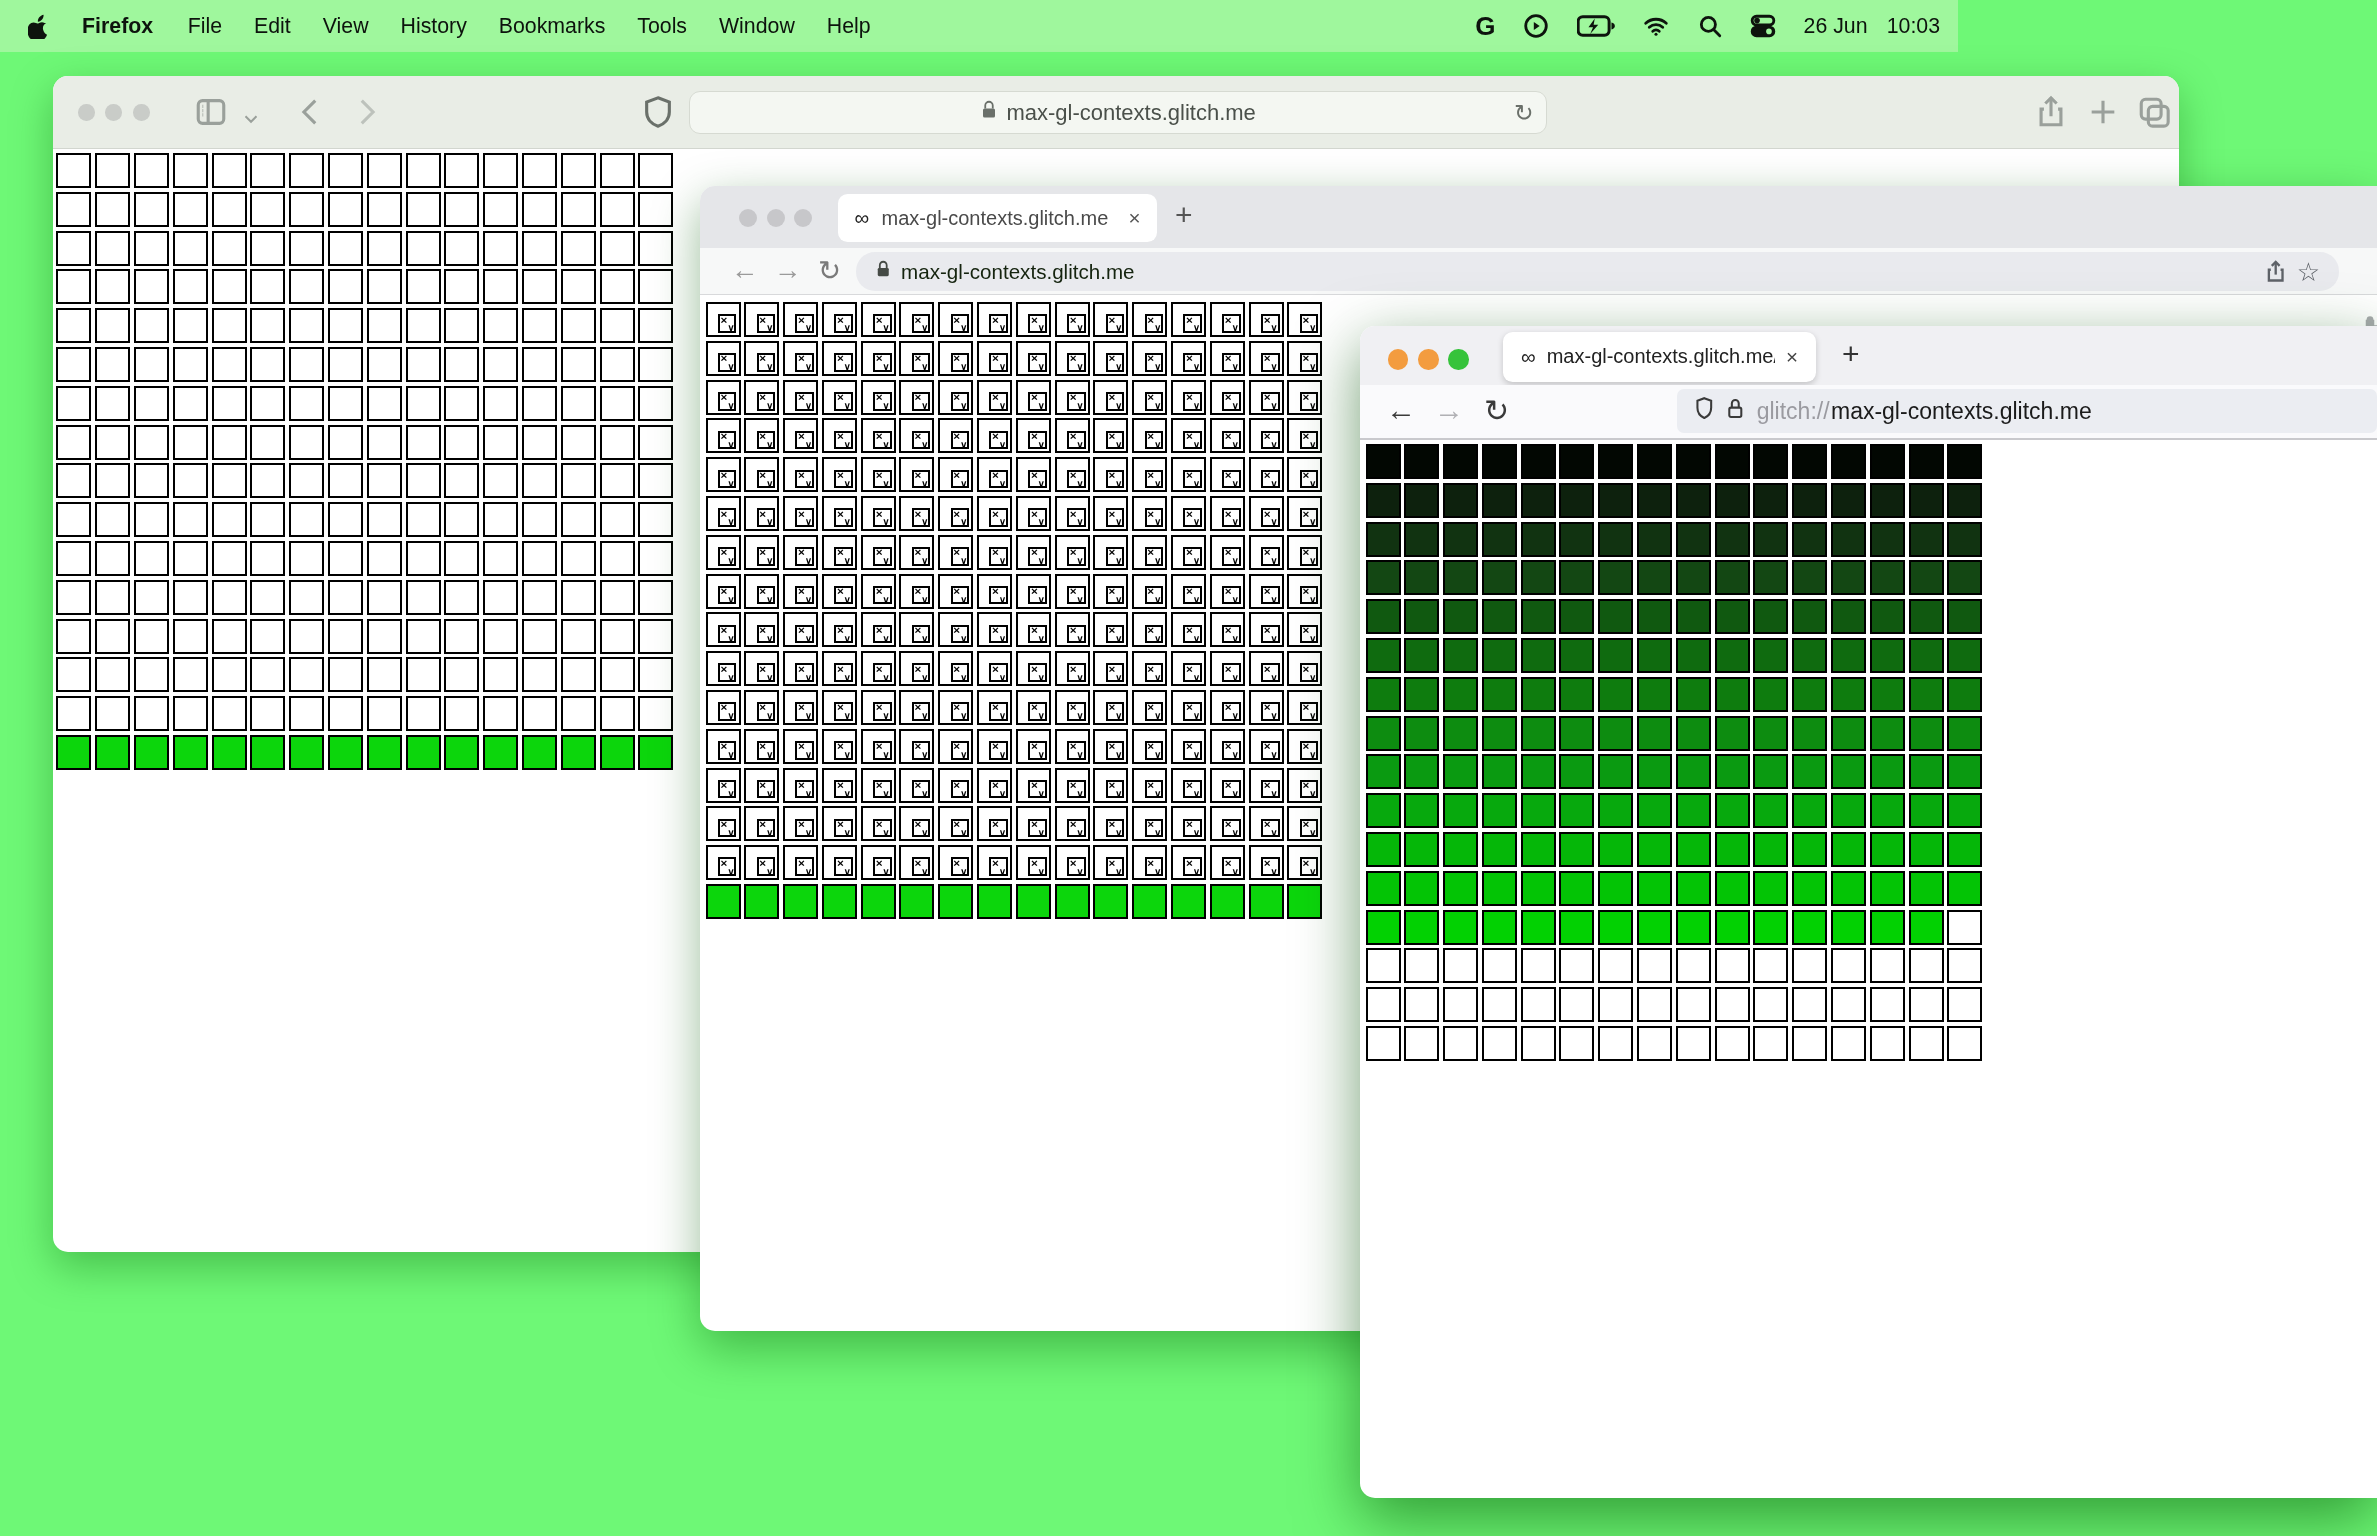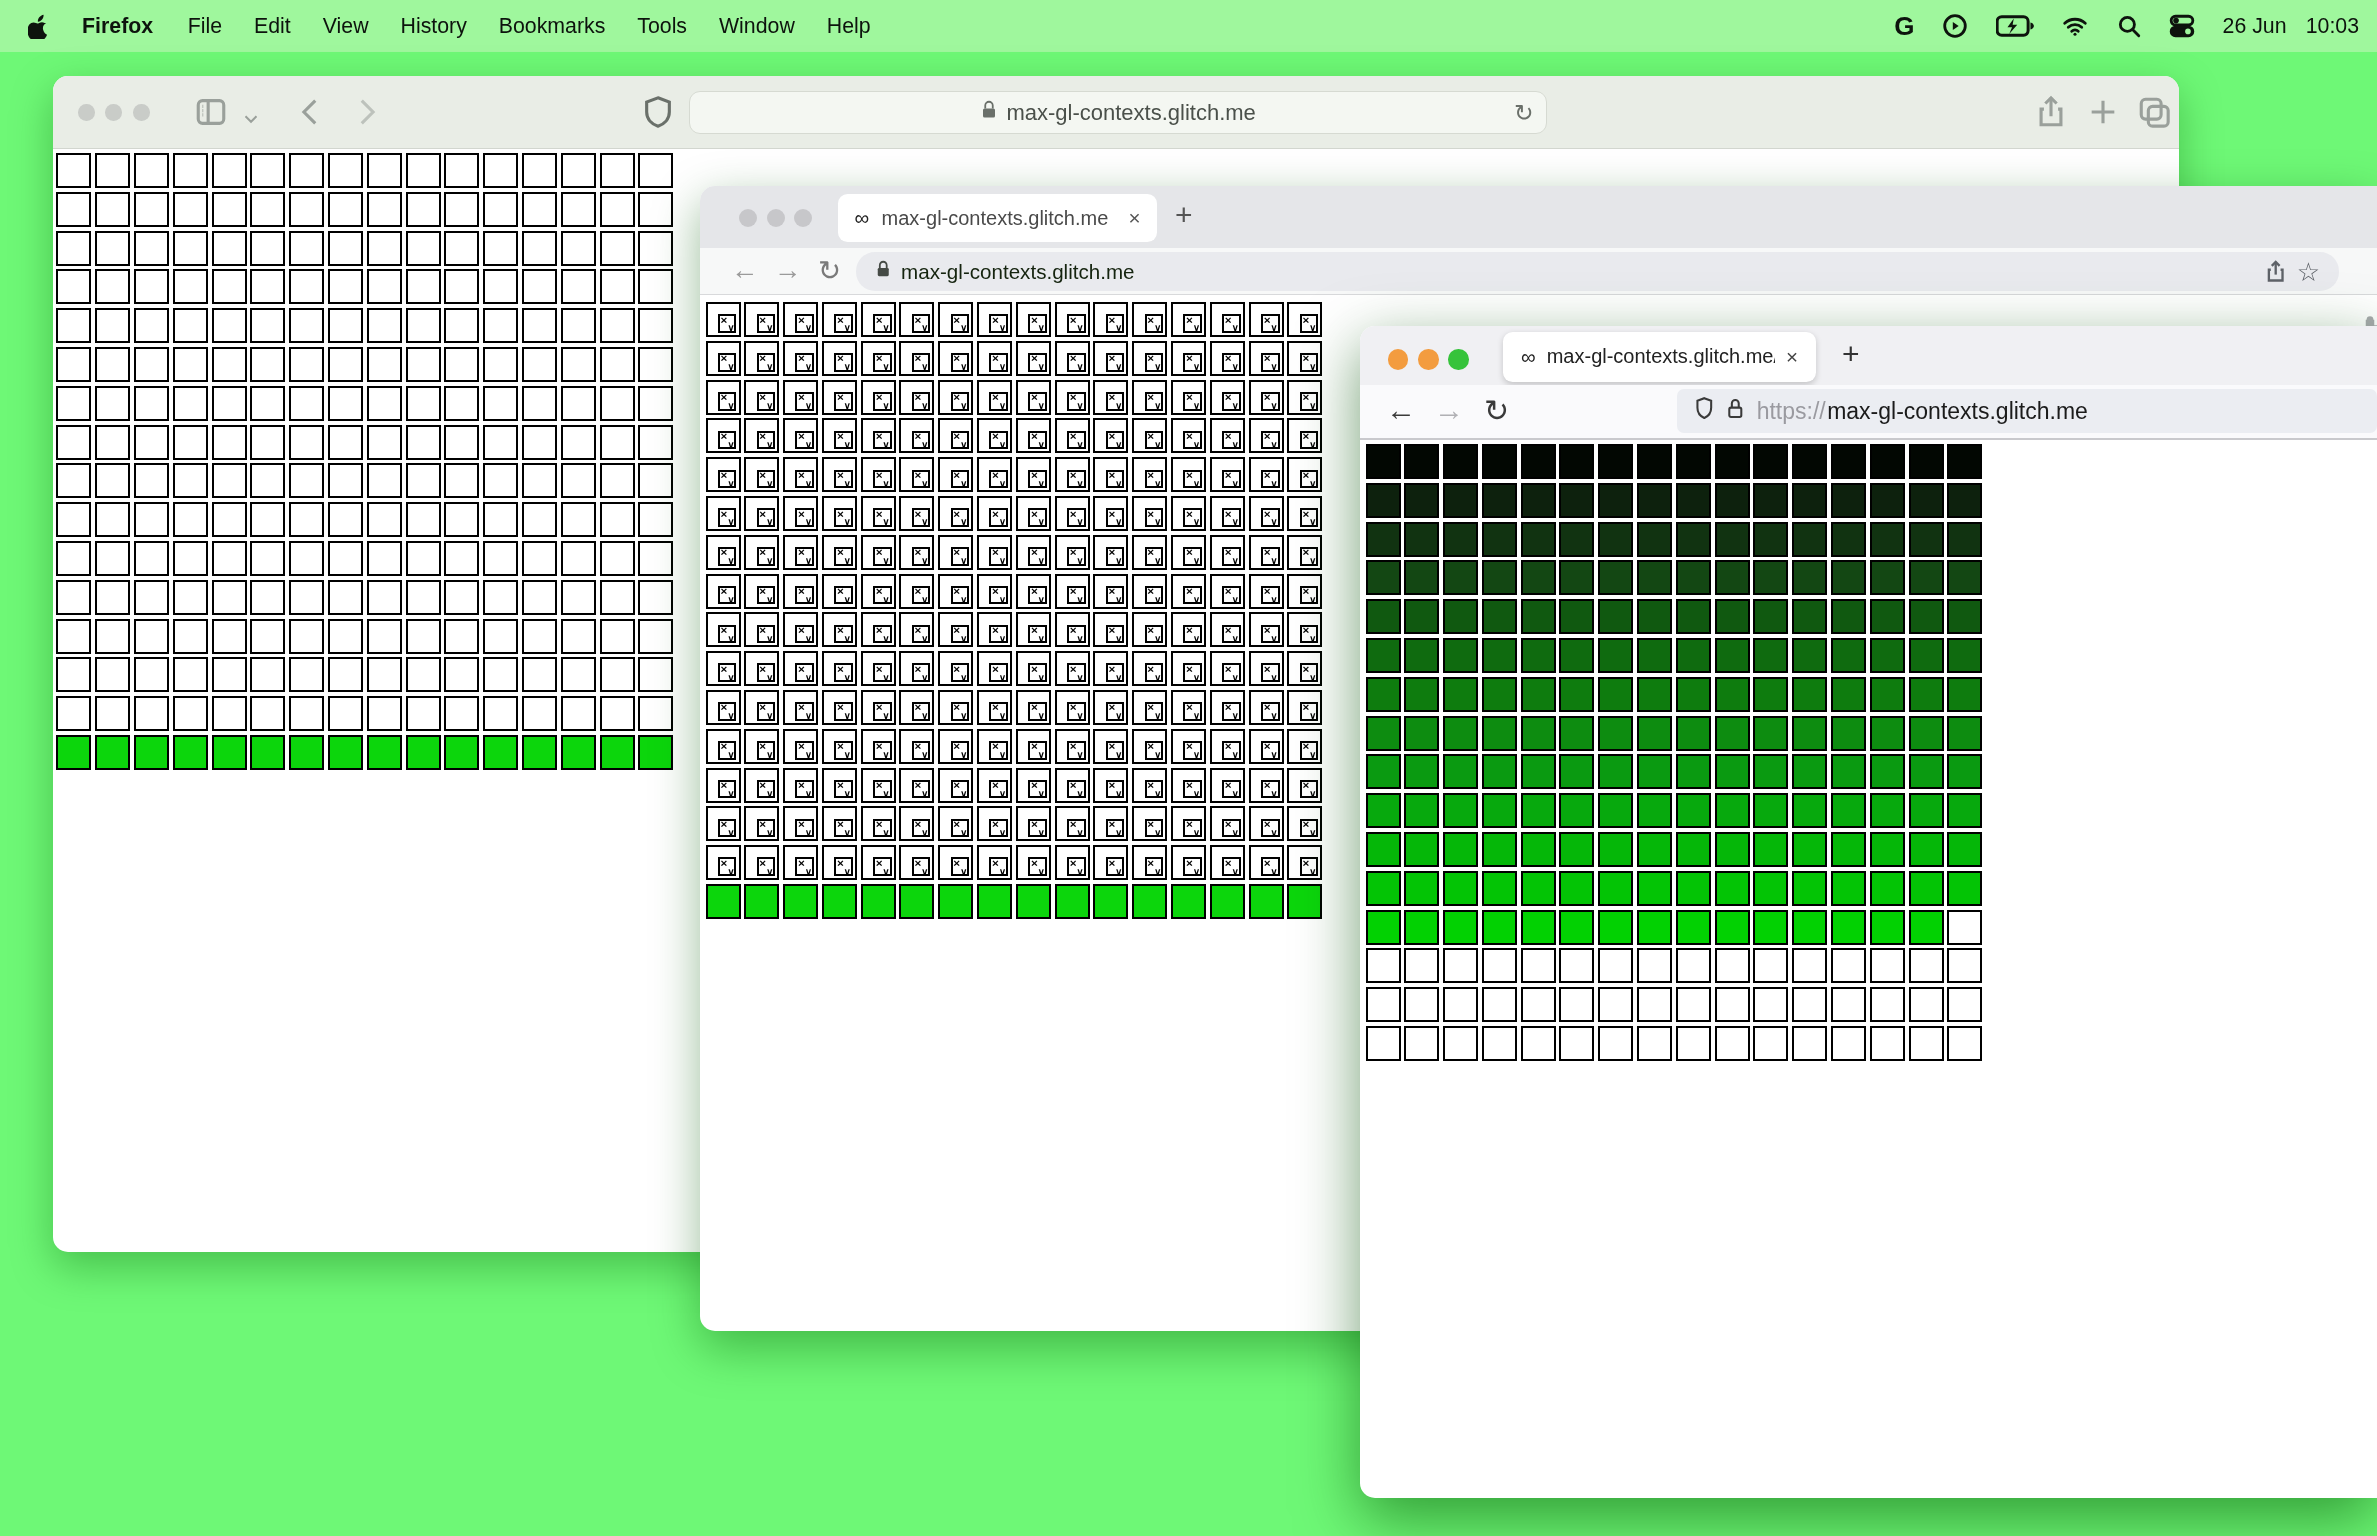--- a/index.html
+++ b/index.html
@@ -1,20 +1,20 @@
 <!DOCTYPE html>
 <html style="font-size:11px"><head>
 <meta charset="utf-8">
 <style>
   * { margin:0; padding:0; box-sizing:border-box; }
   html,body { width:2377px; height:1537px; overflow:hidden; }
   body { background:#6ef876; font-family:"Liberation Sans", sans-serif; position:relative; }
 
   
-  #menubar { position:absolute; left:0; top:0; width:2377px; height:52px;
+  #menubar { position:absolute; left:0; top:0; width:1958px; height:52px;
     background:#9ff79d; display:flex; align-items:center; color:#0d130d; font-size:21.3px; }
   #menubar .left { display:flex; align-items:center; gap:0; }
   .apple { width:20.6px; height:25px; margin:0 18px 0 27.5px; }
   .apple svg { width:100%; height:100%; fill:#0d130d; }
   .mi { padding:0 16px; white-space:nowrap; }
   .mi:first-child { font-weight:700; padding-right:18.6px; }
   #menubar .right { margin-left:auto; display:flex; align-items:center; gap:27.5px; padding-right:18px; font-size:21.3px; }
   .sic { width:26px; height:26px; display:block; }
   .sic svg { width:100%; height:100%; stroke:#0d130d; fill:none; stroke-width:2.6; }
   .gico { font-weight:700; font-size:26px; }
@@ -1989,21 +1989,21 @@
         <svg viewBox="0 0 24 28">
             <path d="M12 2l8 3v8c0 6-3.5 10-8 12-4.5-2-8-6-8-12V5z"></path>
           </svg>
       </span>
       <span class="lock">
         <svg viewBox="0 0 24 28">
             <rect x="5" y="13" width="14" height="11" rx="2"></rect>
             <path d="M8 13V8a4 4 0 0 1 8 0v5"></path>
           </svg>
       </span>
-      <span class="scheme">https://</span>
+      <span class="scheme">glitch://</span>
       <span class="host">max-gl-contexts.glitch.me</span>
     </div>
   </div>
   <div class="grid" id="grid-ff" style="left: 5.5px; top: 118px; grid-template-columns: repeat(16, 35px);">
       <div class="cell" style="background: rgb(2, 7, 2);"></div>
       <div class="cell" style="background: rgb(2, 7, 2);"></div>
       <div class="cell" style="background: rgb(2, 7, 2);"></div>
       <div class="cell" style="background: rgb(2, 7, 2);"></div>
       <div class="cell" style="background: rgb(2, 7, 2);"></div>
       <div class="cell" style="background: rgb(2, 7, 2);"></div>

